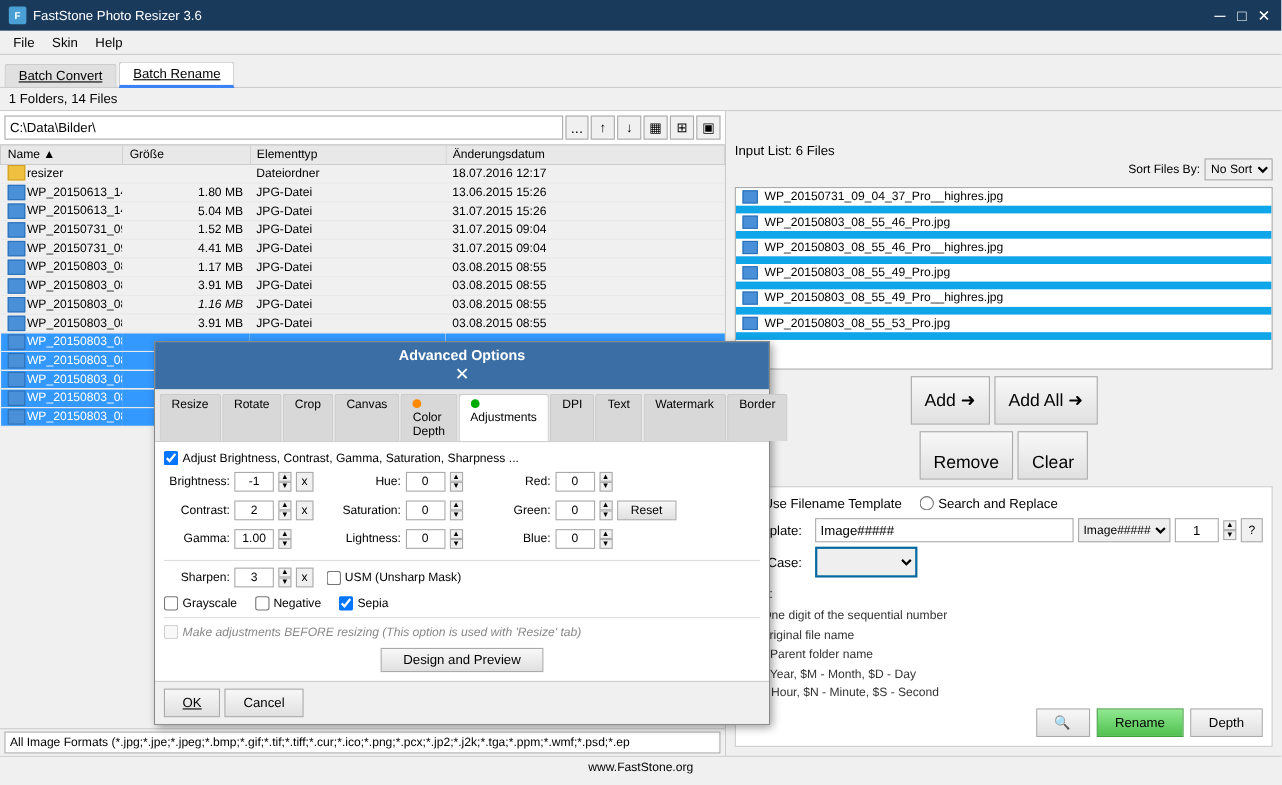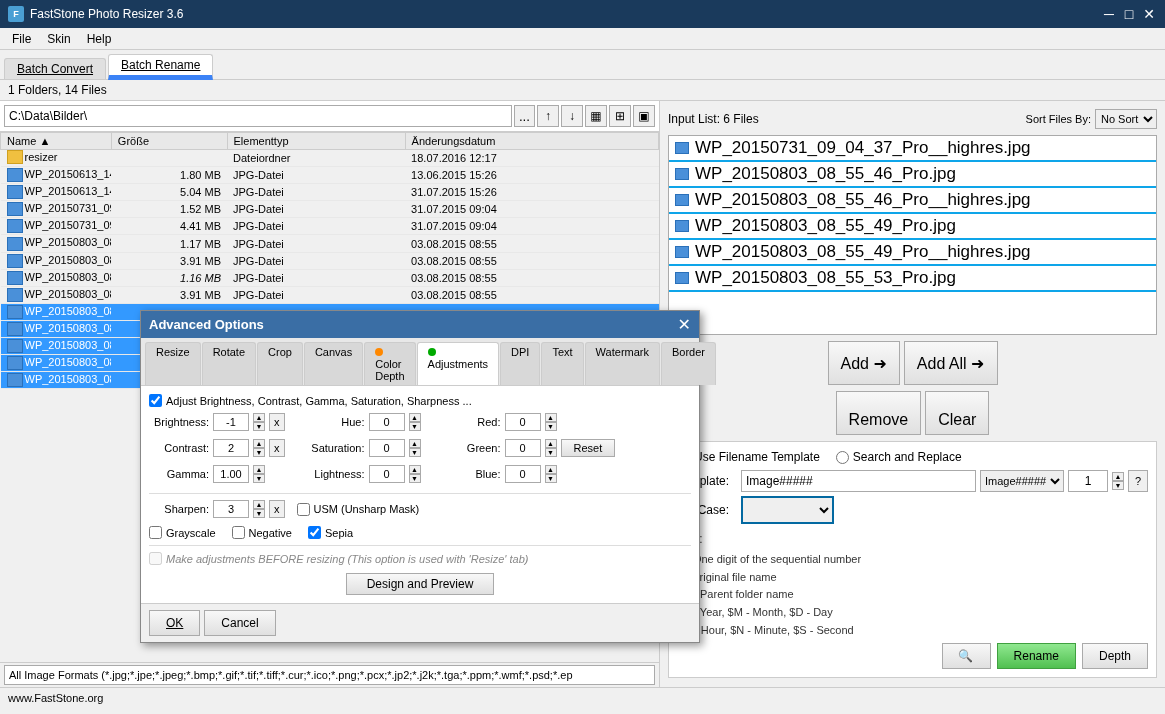--- a/index.html
+++ b/index.html
@@ -12,21 +12,21 @@
     .title-bar-controls { display: flex; gap: 4px; }
     .title-btn { width: 16px; height: 16px; background: none; border: none; color: white; cursor: pointer; font-size: 14px; display: flex; align-items: center; justify-content: center; }
 
     
     .menu-bar { background: #f0f0f0; border-bottom: 1px solid #ccc; display: flex; align-items: center; padding: 2px 4px; height: 22px; }
     .menu-item { padding: 2px 8px; cursor: pointer; font-size: 12px; }
 
     
     .tab-bar { background: #f0f0f0; border-bottom: 1px solid #ccc; display: flex; align-items: flex-end; padding: 4px 4px 0; height: 30px; }
     .tab { padding: 3px 12px; border: 1px solid #ccc; border-bottom: none; cursor: pointer; font-size: 12px; background: #e0e0e0; margin-right: 2px; border-radius: 3px 3px 0 0; text-decoration: underline; }
-    .tab.active { background: white; border-bottom: 5px solid #3b82f6; margin-bottom: -1px; }
+    .tab.active { background: white; border-bottom: 3px solid #3b82f6; margin-bottom: -1px; }
 
     
     .status-bar { background: #f0f0f0; border-bottom: 1px solid #ccc; padding: 3px 8px; font-size: 12px; }
 
     
     .main-layout { display: flex; height: calc(714px - 28px - 22px - 30px - 24px - 24px); }
 
     
     .left-panel { width: 660px; border-right: 1px solid #ccc; display: flex; flex-direction: column; }
     .path-bar { display: flex; align-items: center; padding: 4px; gap: 2px; border-bottom: 1px solid #ccc; background: white; }
@@ -44,26 +44,26 @@
     .folder-row td { color: #000; }
 
     
     .bottom-bar { border-top: 1px solid #ccc; padding: 2px 4px; background: #f0f0f0; }
     .format-select { width: 100%; border: 1px solid #aaa; padding: 1px 4px; font-size: 11px; height: 20px; }
 
     
     .right-panel { flex: 1; display: flex; flex-direction: column; padding: 8px; gap: 6px; }
 
     .input-list-header { display: flex; justify-content: space-between; align-items: center; font-size: 12px; }
-    .sort-area { display: flex; align-items: center; gap: 4px; }
+    .sort-area { display: flex; align-items: center; gap: 4px; margin-top: 35px; }
     .sort-label { font-size: 11px; }
     .sort-select { border: 1px solid #aaa; font-size: 11px; padding: 1px; height: 20px; }
 
     .input-list-box { border: 1px solid #aaa; background: white; flex: 1; max-height: 200px; overflow-y: auto; }
-    .input-list-item { padding: 2px 6px; font-size: 17px; display: flex; align-items: center; gap: 4px; border-bottom: 2px solid #0ea5e9; }
+    .input-list-item { padding: 2px 6px; font-size: 11px; display: flex; align-items: center; gap: 4px; border-bottom: 7px solid #0ea5e9; }
     .btn { border: 1px solid #aaa; background: linear-gradient(to bottom, #f8f8f8, #e0e0e0); padding: 19px 12px; cursor: pointer; font-size: 16px; height: 44px; }
     .btn-add { display: flex; align-items: center; gap: 4px; }
 
     
     .rename-section { border: 1px solid #ccc; background: white; padding: 8px; }
     .radio-group { display: flex; gap: 16px; margin-bottom: 6px; }
     .radio-option { display: flex; align-items: center; gap: 4px; cursor: pointer; font-size: 12px; }
     .template-row { display: flex; align-items: center; gap: 4px; margin-bottom: 4px; }
     .template-label { width: 60px; font-size: 12px; }
     .template-input { flex: 1; border: 1px solid #aaa; padding: 2px 4px; font-size: 12px; height: 22px; }
@@ -74,26 +74,26 @@
     .extcase-select { border: 2px solid #0369a1; padding: 12px 4px; font-size: 12px; height: 28px; }
 
     .tips-box { background: #fff; border: none; font-size: 11px; color: #333; line-height: 1.6; }
     .tips-title { font-size: 12px; margin-bottom: 2px; }
 
     .rename-btn-row { display: flex; justify-content: flex-end; gap: 6px; align-items: center; margin-top: 4px; }
     .rename-btn { border: 1px solid #aaa; background: linear-gradient(to bottom, #f8f8f8, #e0e0e0); padding: 3px 16px; cursor: pointer; font-size: 12px; height: 26px; }
     .rename-btn.primary { background: linear-gradient(to bottom, #90e890, #50c050); border-color: #40a040; }
 
     
-    .app-status { background: #f0f0f0; border-top: 1px solid #ccc; padding: 2px 8px; font-size: 11px; height: 20px; display: flex; align-items: center; }
+    .app-status { background: #f0f0f0; border-top: 1px solid #ccc; padding: 2px 8px; font-size: 11px; height: 20px; display: flex; align-items: center; justify-content: center; }
 
     
     .dialog-overlay { position: fixed; top: 0; left: 0; width: 100%; height: 100%; z-index: 100; }
     .dialog { position: absolute; top: 310px; left: 140px; width: 560px; background: #f0f0f0; border: 1px solid #888; box-shadow: 3px 3px 8px rgba(0,0,0,0.4); }
-    .dialog-title { background: #3a6ea5; color: white; padding: 4px 8px; display: flex; justify-content: space-between; align-items: center; font-size: 13px; font-weight: bold; }
+    .dialog-title { background: #3a6ea5; color: white; padding: 4px 8px; display: flex; justify-content: space-between; align-items: center; font-size: 13px; font-weight: bold; flex-direction: column; }
     .dialog-close { background: none; border: none; color: white; cursor: pointer; font-size: 16px; }
     .dialog-tabs { display: flex; border-bottom: 1px solid #ccc; background: #e8e8e8; padding: 4px 4px 0; gap: 1px; }
     .dialog-tab { padding: 3px 10px; border: 1px solid #ccc; border-bottom: none; cursor: pointer; font-size: 11px; background: #d8d8d8; border-radius: 3px 3px 0 0; }
     .dialog-tab.active { background: white; }
     .dialog-tab .dot { display: inline-block; width: 8px; height: 8px; border-radius: 50%; margin-right: 3px; }
     .dot-green { background: #00aa00; }
     .dot-orange { background: #ff8800; }
     .dialog-body { padding: 8px; background: white; }
     .checkbox-row { margin-bottom: 6px; }
     .form-group { display: flex; align-items: center; gap: 4px; margin-bottom: 4px; }

